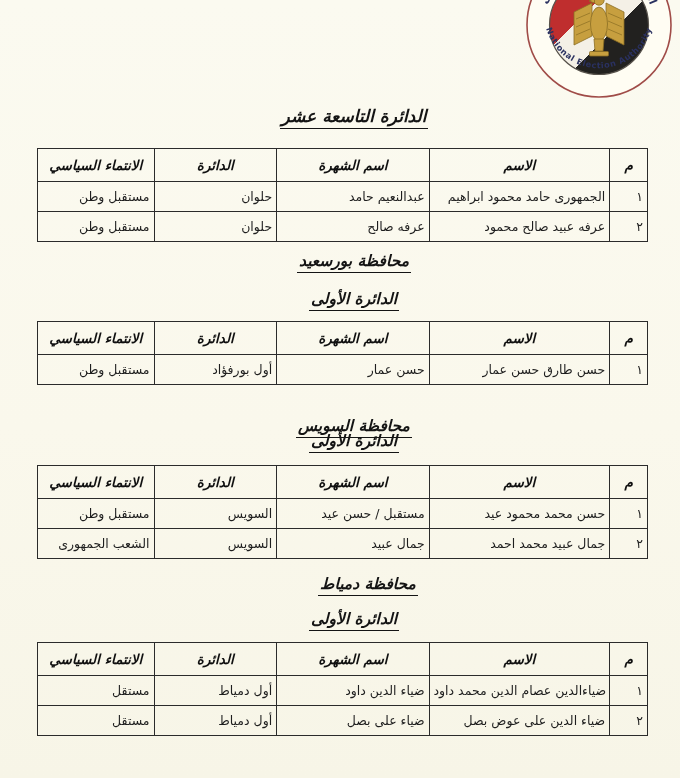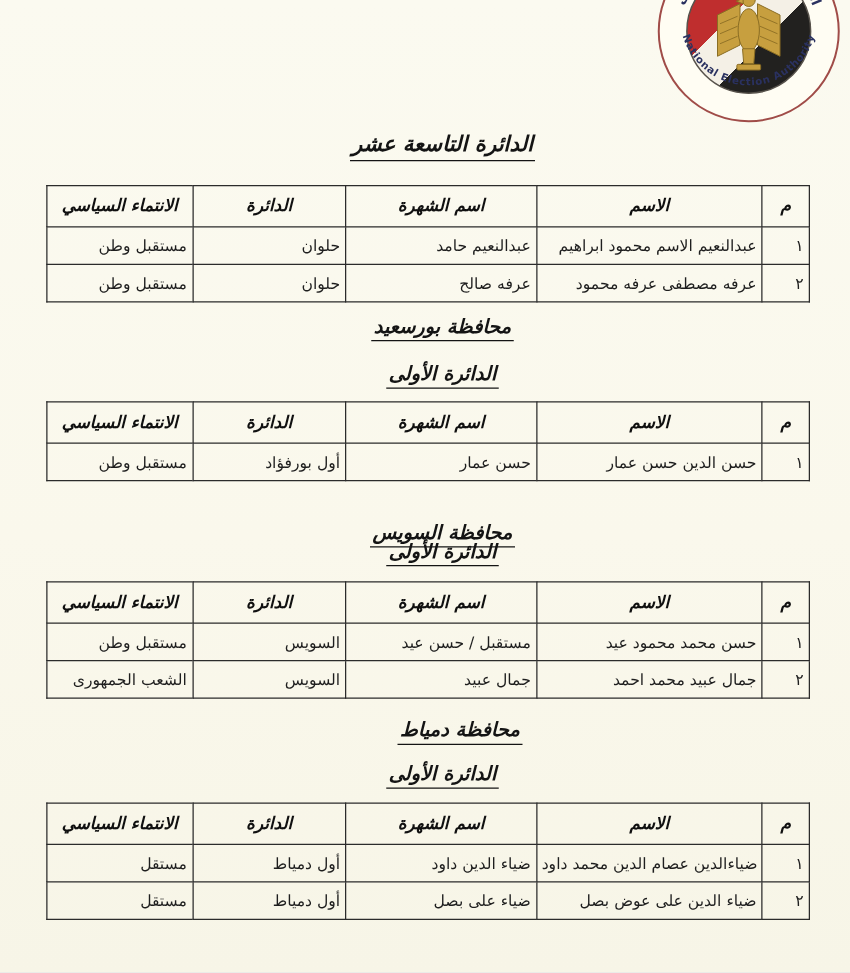--- a/index.html
+++ b/index.html
@@ -119,28 +119,28 @@
         <th>م</th>
         <th>الاسم</th>
         <th>اسم الشهرة</th>
         <th>الدائرة</th>
         <th>الانتماء السياسي</th>
       </tr>
     </thead>
     <tbody>
       <tr>
         <td>١</td>
-        <td>عبدالنعيم الاسم محمود ابراهيم</td>
+        <td>الجمهورى حامد محمود ابراهيم</td>
         <td>عبدالنعيم حامد</td>
         <td>حلوان</td>
         <td>مستقبل وطن</td>
       </tr>
       <tr>
         <td>٢</td>
-        <td>عرفه مصطفى عرفه محمود</td>
+        <td>عرفه عبيد صالح محمود</td>
         <td>عرفه صالح</td>
         <td>حلوان</td>
         <td>مستقبل وطن</td>
       </tr>
     </tbody>
   </table>
 
   <div class="heading h-gov-ps">
     <span class="hline">محافظة بورسعيد</span>
   </div>
@@ -161,21 +161,21 @@
         <th>م</th>
         <th>الاسم</th>
         <th>اسم الشهرة</th>
         <th>الدائرة</th>
         <th>الانتماء السياسي</th>
       </tr>
     </thead>
     <tbody>
       <tr>
         <td>١</td>
-        <td>حسن الدين حسن عمار</td>
+        <td>حسن طارق حسن عمار</td>
         <td>حسن عمار</td>
         <td>أول بورفؤاد</td>
         <td>مستقبل وطن</td>
       </tr>
     </tbody>
   </table>
 
   <div class="heading h-gov-sz">
     <span class="hline">محافظة السويس</span>
   </div>

